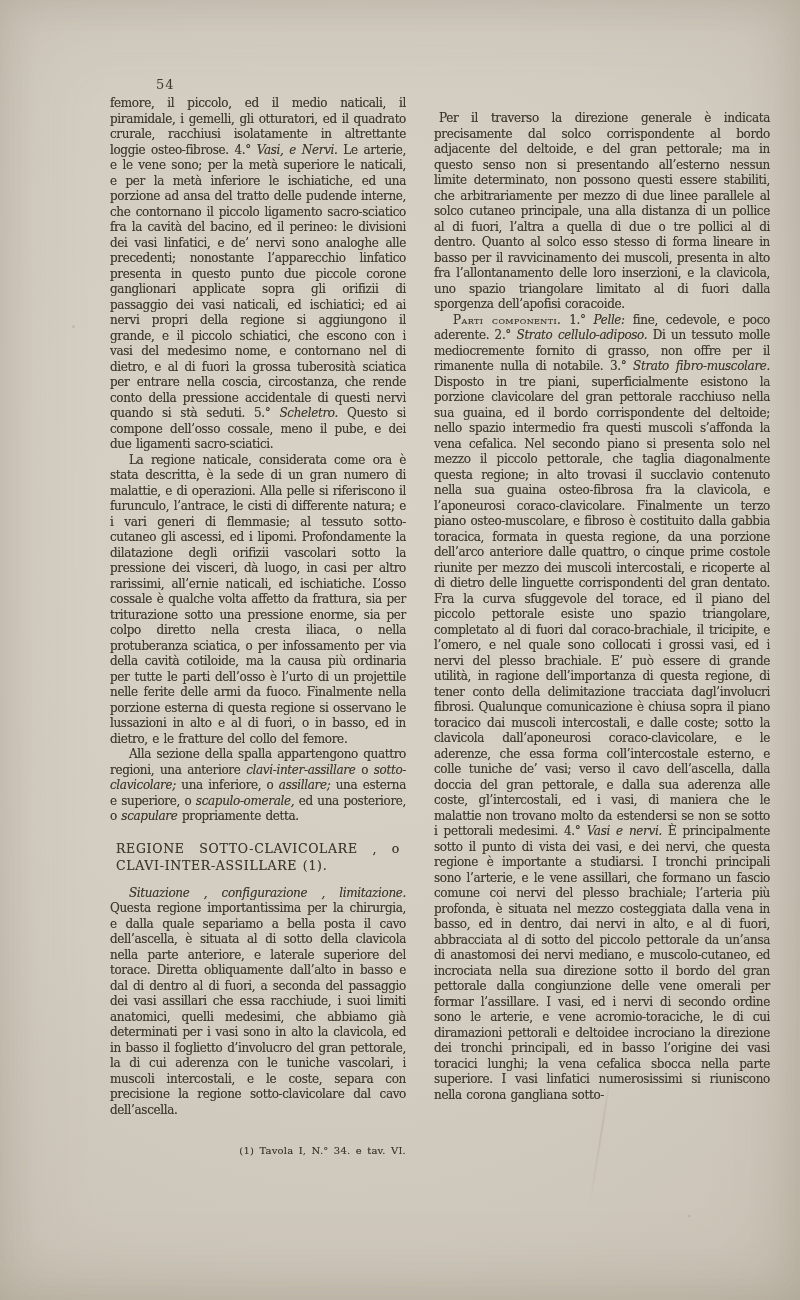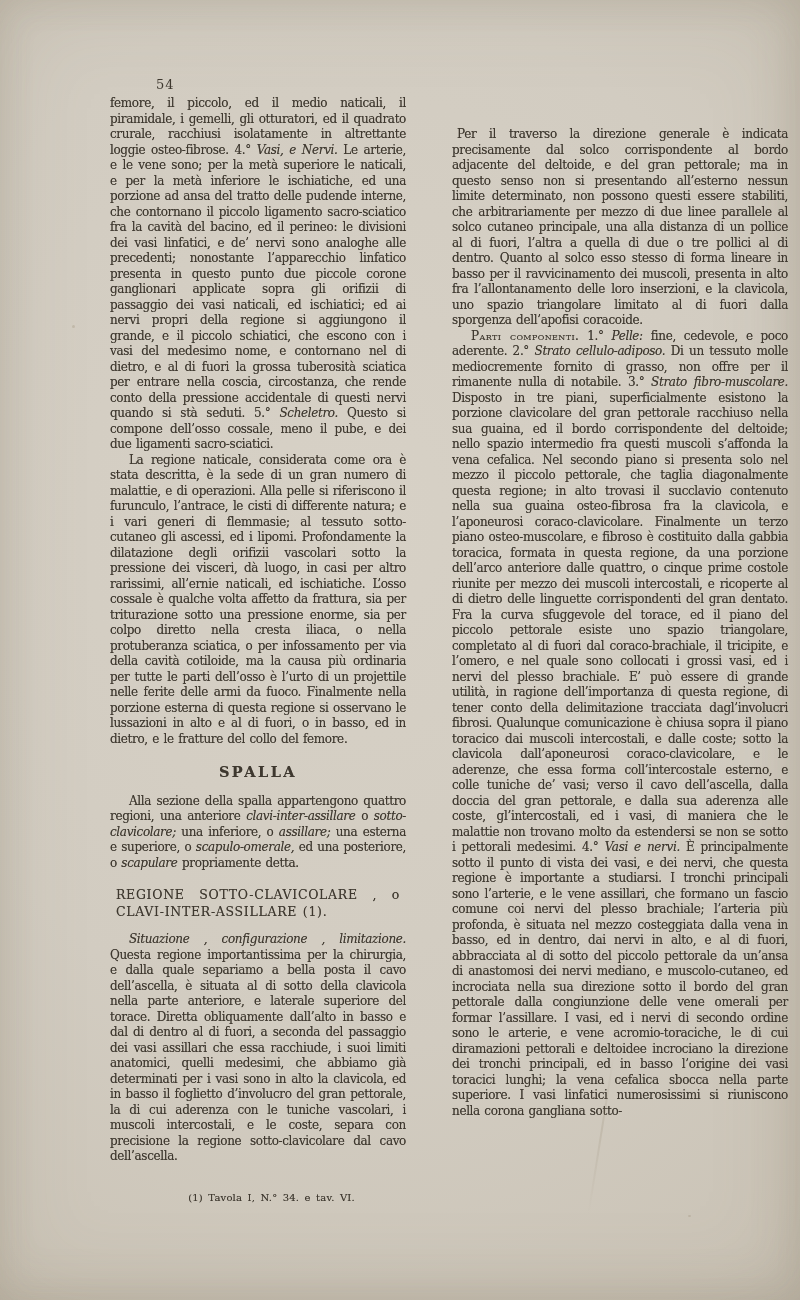--- a/index.html
+++ b/index.html
@@ -38,21 +38,21 @@
     font-size: 12px;
     line-height: 15.5px;
     letter-spacing: -0.35px;
     word-spacing: 1px;
     text-align: justify;
     hyphens: auto;
     color: #3e382f;
     text-shadow: 0 0 0.5px rgba(62, 56, 47, 0.55);
   }
   .col-left  { left: 110px; top: 96px; width: 296px; }
-  .col-right { left: 452px; top: 111px; width: 336px; margin-top: 16px; }
+  .col-right { left: 434px; top: 111px; width: 336px; }
   .para { margin: 0; }
   .indent { text-indent: 19px; }
   .small-indent { text-indent: 5px; }
   .no-indent { text-indent: 0; }
   .seg-italic { font-style: italic; }
   .seg-smallcaps { font-variant: small-caps; letter-spacing: 0.4px; }
   .heading-spalla {
     margin: 17px 0 14px 0;
     text-align: center;
     font-size: 14.5px;
@@ -66,21 +66,21 @@
     font-weight: normal;
     letter-spacing: 0.7px;
     line-height: 17px;
     text-indent: 0;
   }
   .footnote {
     margin-top: 25px;
     padding-left: 27px;
     font-size: 10px;
     letter-spacing: 0.2px;
-    text-align: center;
+    text-align: right;
     word-spacing: 2px;
   }
   .crease {
     position: absolute;
     left: 600px;
     top: 1055px;
     width: 2px;
     height: 160px;
     background: linear-gradient(to bottom,
       rgba(146, 134, 112, 0) 0%,
@@ -99,21 +99,20 @@
 </head>
 <body>
 
 <div class="page">
 
   <div class="page-number">54</div>
 
   <div class="col col-left">
     <p class="para no-indent"><span class="seg-plain">femore, il piccolo, ed il medio naticali, il piramidale, i gemelli, gli otturatori, ed il quadrato crurale, racchiusi isolatamente in altrettante loggie osteo-fibrose. 4.° </span><span class="seg-italic">Vasi, e Nervi.</span><span class="seg-plain"> Le arterie, e le vene sono; per la metà superiore le naticali, e per la metà inferiore le ischiatiche, ed una porzione ad ansa del tratto delle pudende interne, che contornano il piccolo ligamento sacro-sciatico fra la cavità del bacino, ed il perineo: le divisioni dei vasi linfatici, e de’ nervi sono analoghe alle precedenti; nonostante l’apparecchio linfatico presenta in questo punto due piccole corone ganglionari applicate sopra gli orifizii di passaggio dei vasi naticali, ed ischiatici; ed ai nervi propri della regione si aggiungono il grande, e il piccolo schiatici, che escono con i vasi del medesimo nome, e contornano nel di dietro, e al di fuori la grossa tuberosità sciatica per entrare nella coscia, circostanza, che rende conto della pressione accidentale di questi nervi quando si stà seduti. 5.° </span><span class="seg-italic">Scheletro.</span><span class="seg-plain"> Questo si compone dell’osso cossale, meno il pube, e dei due ligamenti sacro-sciatici.</span></p>
     <p class="para indent"><span class="seg-plain">La regione naticale, considerata come ora è stata descritta, è la sede di un gran numero di malattie, e di operazioni. Alla pelle si riferiscono il furunculo, l’antrace, le cisti di differente natura; e i vari generi di flemmasie; al tessuto sotto-cutaneo gli ascessi, ed i lipomi. Profondamente la dilatazione degli orifizii vascolari sotto la pressione dei visceri, dà luogo, in casi per altro rarissimi, all’ernie naticali, ed ischiatiche. L’osso cossale è qualche volta affetto da frattura, sia per triturazione sotto una pressione enorme, sia per colpo diretto nella cresta iliaca, o nella protuberanza sciatica, o per infossamento per via della cavità cotiloide, ma la causa più ordinaria per tutte le parti dell’osso è l’urto di un projettile nelle ferite delle armi da fuoco. Finalmente nella porzione esterna di questa regione si osservano le lussazioni in alto e al di fuori, o in basso, ed in dietro, e le fratture del collo del femore.</span></p>
-    <h2 class="heading-spalla">SPALLA</h2>
     <p class="para indent"><span class="seg-plain">Alla sezione della spalla appartengono quattro regioni, una anteriore </span><span class="seg-italic">clavi-inter-assillare</span><span class="seg-plain"> o </span><span class="seg-italic">sotto-clavicolare;</span><span class="seg-plain"> una inferiore, o </span><span class="seg-italic">assillare;</span><span class="seg-plain"> una esterna e superiore, o </span><span class="seg-italic">scapulo-omerale,</span><span class="seg-plain"> ed una posteriore, o </span><span class="seg-italic">scapulare</span><span class="seg-plain"> propriamente detta.</span></p>
     <h3 class="heading-region">REGIONE SOTTO-CLAVICOLARE , o CLAVI-INTER-ASSILLARE (1).</h3>
     <p class="para indent"><span class="seg-italic">Situazione , configurazione , limitazione.</span><span class="seg-plain"> Questa regione importantissima per la chirurgia, e dalla quale separiamo a bella posta il cavo dell’ascella, è situata al di sotto della clavicola nella parte anteriore, e laterale superiore del torace. Diretta obliquamente dall’alto in basso e dal di dentro al di fuori, a seconda del passaggio dei vasi assillari che essa racchiude, i suoi limiti anatomici, quelli medesimi, che abbiamo già determinati per i vasi sono in alto la clavicola, ed in basso il foglietto d’involucro del gran pettorale, la di cui aderenza con le tuniche vascolari, i muscoli intercostali, e le coste, separa con precisione la regione sotto-clavicolare dal cavo dell’ascella.</span></p>
     <div class="footnote">(1) Tavola I, N.° 34. e tav. VI.</div>
   </div>
 
   <div class="col col-right">
     <p class="para small-indent"><span class="seg-plain">Per il traverso la direzione generale è indicata precisamente dal solco corrispondente al bordo adjacente del deltoide, e del gran pettorale; ma in questo senso non si presentando all’esterno nessun limite determinato, non possono questi essere stabiliti, che arbitrariamente per mezzo di due linee parallele al solco cutaneo principale, una alla distanza di un pollice al di fuori, l’altra a quella di due o tre pollici al di dentro. Quanto al solco esso stesso di forma lineare in basso per il ravvicinamento dei muscoli, presenta in alto fra l’allontanamento delle loro inserzioni, e la clavicola, uno spazio triangolare limitato al di fuori dalla sporgenza dell’apofisi coracoide.</span></p>
     <p class="para indent"><span class="seg-smallcaps">Parti componenti.</span><span class="seg-plain"> 1.° </span><span class="seg-italic">Pelle:</span><span class="seg-plain"> fine, cedevole, e poco aderente. 2.° </span><span class="seg-italic">Strato cellulo-adiposo.</span><span class="seg-plain"> Di un tessuto molle mediocremente fornito di grasso, non offre per il rimanente nulla di notabile. 3.° </span><span class="seg-italic">Strato fibro-muscolare.</span><span class="seg-plain"> Disposto in tre piani, superficialmente esistono la porzione clavicolare del gran pettorale racchiuso nella sua guaina, ed il bordo corrispondente del deltoide; nello spazio intermedio fra questi muscoli s’affonda la vena cefalica. Nel secondo piano si presenta solo nel mezzo il piccolo pettorale, che taglia diagonalmente questa regione; in alto trovasi il succlavio contenuto nella sua guaina osteo-fibrosa fra la clavicola, e l’aponeurosi coraco-clavicolare. Finalmente un terzo piano osteo-muscolare, e fibroso è costituito dalla gabbia toracica, formata in questa regione, da una porzione dell’arco anteriore dalle quattro, o cinque prime costole riunite per mezzo dei muscoli intercostali, e ricoperte al di dietro delle linguette corrispondenti del gran dentato. Fra la curva sfuggevole del torace, ed il piano del piccolo pettorale esiste uno spazio triangolare, completato al di fuori dal coraco-brachiale, il tricipite, e l’omero, e nel quale sono collocati i grossi vasi, ed i nervi del plesso brachiale. E’ può essere di grande utilità, in ragione dell’importanza di questa regione, di tener conto della delimitazione tracciata dagl’involucri fibrosi. Qualunque comunicazione è chiusa sopra il piano toracico dai muscoli intercostali, e dalle coste; sotto la clavicola dall’aponeurosi coraco-clavicolare, e le aderenze, che essa forma coll’intercostale esterno, e colle tuniche de’ vasi; verso il cavo dell’ascella, dalla doccia del gran pettorale, e dalla sua aderenza alle coste, gl’intercostali, ed i vasi, di maniera che le malattie non trovano molto da estendersi se non se sotto i pettorali medesimi. 4.° </span><span class="seg-italic">Vasi e nervi.</span><span class="seg-plain"> È principalmente sotto il punto di vista dei vasi, e dei nervi, che questa regione è importante a studiarsi. I tronchi principali sono l’arterie, e le vene assillari, che formano un fascio comune coi nervi del plesso brachiale; l’arteria più profonda, è situata nel mezzo costeggiata dalla vena in basso, ed in dentro, dai nervi in alto, e al di fuori, abbracciata al di sotto del piccolo pettorale da un’ansa di anastomosi dei nervi mediano, e muscolo-cutaneo, ed incrociata nella sua direzione sotto il bordo del gran pettorale dalla congiunzione delle vene omerali per formar l’assillare. I vasi, ed i nervi di secondo ordine sono le arterie, e vene acromio-toraciche, le di cui diramazioni pettorali e deltoidee incrociano la direzione dei tronchi principali, ed in basso l’origine dei vasi toracici lunghi; la vena cefalica sbocca nella parte superiore. I vasi linfatici numerosissimi si riuniscono nella corona gangliana sotto-</span></p>
   </div>

